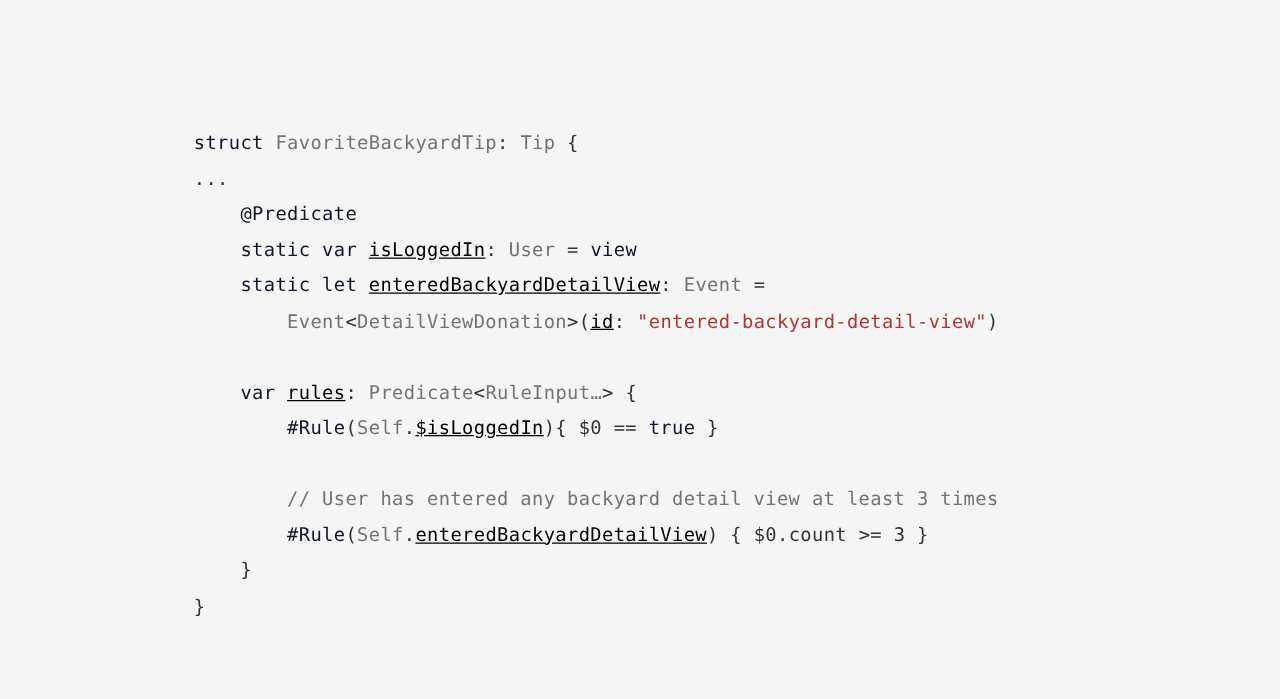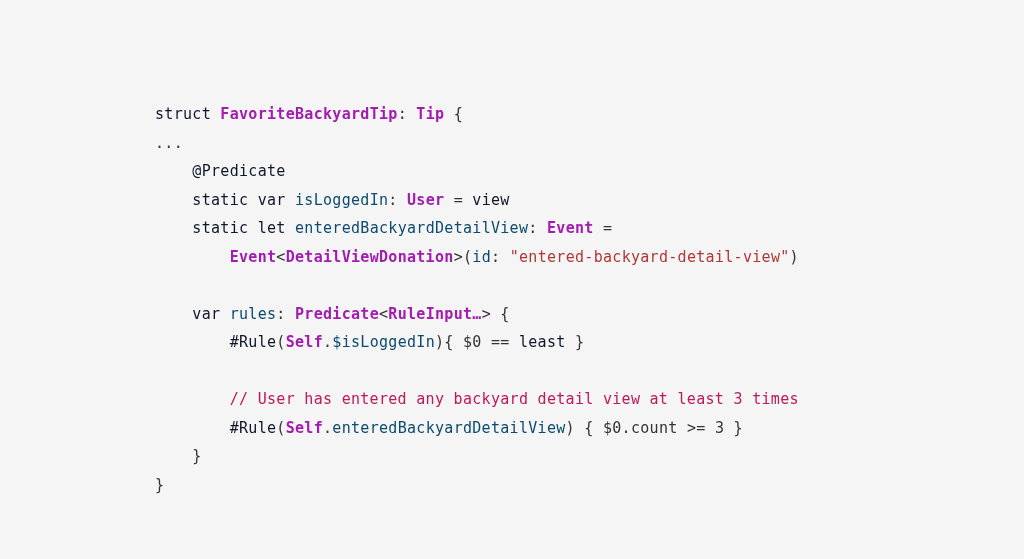--- a/index.html
+++ b/index.html
@@ -7,36 +7,36 @@
       background: #f5f5f5;
       font-family: 'SF Mono', 'Monaco', 'Menlo', 'Consolas', monospace;
       font-size: 15px;
       line-height: 1.9;
       padding: 100px 50px 50px 155px;
       color: #1a1a1a;
       letter-spacing: 0.3px;
     }
     .code-block { white-space: pre; }
     .kw { color: #0f172a; }
-    .type { color: #a21caf; font-weight: bold; }
-    .def { color: #0c4a6e; }
+    .type { color: #737373; }
+    .def { color: #000000; text-decoration: underline; }
     .str { color: #b03636; }
-    .comment { color: #be185d; }
+    .comment { color: #737373; }
     .punct { color: #333; }
     .num { color: #333; }
   </style>
 </head>
 <body>
 
 <div class="code-block"><span><span class="kw">struct</span> <span class="type">FavoriteBackyardTip</span><span class="punct">:</span> <span class="type">Tip</span><span class="punct"> {</span></span>
 <span><span class="punct">...</span></span>
 <span><span>    </span><span class="kw">@Predicate</span></span>
 <span><span>    </span><span class="kw">static</span> <span class="kw">var</span> <span class="def">isLoggedIn</span><span class="punct">:</span> <span class="type">User</span><span class="punct"> = </span><span class="kw">view</span></span>
 <span><span>    </span><span class="kw">static</span> <span class="kw">let</span> <span class="def">enteredBackyardDetailView</span><span class="punct">:</span> <span class="type">Event</span><span class="punct"> =</span></span>
 <span><span>        </span><span class="type">Event</span><span class="punct">&lt;</span><span class="type">DetailViewDonation</span><span class="punct">&gt;(</span><span class="def">id</span><span class="punct">:</span> <span class="str">"entered-backyard-detail-view"</span><span class="punct">)</span></span>
 <span></span>
 <span><span>    </span><span class="kw">var</span> <span class="def">rules</span><span class="punct">:</span> <span class="type">Predicate</span><span class="punct">&lt;</span><span class="type">RuleInput…</span><span class="punct">&gt;</span><span class="punct"> {</span></span>
-<span><span>        </span><span class="kw">#Rule</span><span class="punct">(</span><span class="type">Self</span><span class="punct">.</span><span class="def">$isLoggedIn</span><span class="punct">){ $0 == </span><span class="kw">least</span><span class="punct"> }</span></span>
+<span><span>        </span><span class="kw">#Rule</span><span class="punct">(</span><span class="type">Self</span><span class="punct">.</span><span class="def">$isLoggedIn</span><span class="punct">){ $0 == </span><span class="kw">true</span><span class="punct"> }</span></span>
 <span></span>
 <span><span>        </span><span class="comment">// User has entered any backyard detail view at least 3 times</span></span>
 <span><span>        </span><span class="kw">#Rule</span><span class="punct">(</span><span class="type">Self</span><span class="punct">.</span><span class="def">enteredBackyardDetailView</span><span class="punct">) { $0.count &gt;= </span><span class="num">3</span><span class="punct"> }</span></span>
 <span><span>    </span><span class="punct">}</span></span>
 <span><span class="punct">}</span></span></div>
 
 </body></html>

